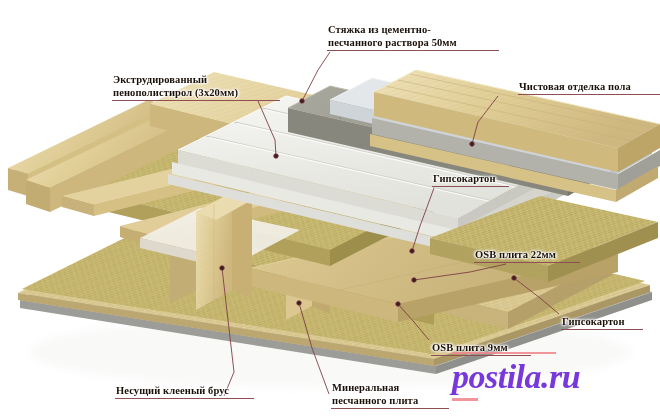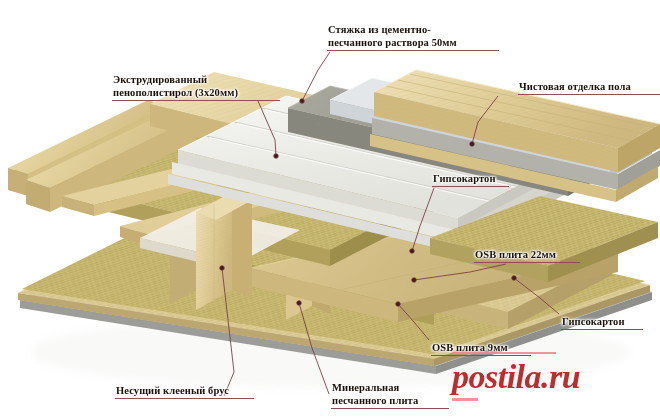--- a/index.html
+++ b/index.html
@@ -318,17 +318,17 @@
       <div class="lbl" style="left: 518px; top: 80px; width: 140px; border-bottom-color: rgb(141, 79, 82);">Чистовая отделка пола</div>
       <div class="lbl" style="left: 432px; top: 172px; width: 75px; border-bottom-color: rgb(141, 79, 82);">Гипсокартон</div>
       <div class="lbl" style="left: 474px; top: 248px; width: 104px; border-bottom-color: rgb(141, 79, 82);">OSB плита 22мм</div>
       <div class="lbl" style="left: 561px; top: 315px; width: 80px; border-bottom-color: rgb(141, 79, 82);">Гипсокартон</div>
       <div class="lbl" style="left: 431px; top: 341px; width: 98px; border-bottom-color: rgb(141, 79, 82);">OSB плита 9мм</div>
       <div class="lbl" style="left: 331px; top: 381px; width: 116px; border-bottom-color: rgb(141, 79, 82);">Минеральная
 песчанного плита</div>
       <div class="lbl" style="left: 84px; top: 384px; width: 137px; border-bottom-color: rgb(141, 79, 82); margin-left: 31px;">Несущий клееный брус</div>
     </div>
 
-  <div class="wm" id="wm" style="left: 452px; top: 358px; color: #b91c1c;">postila.ru</div>
+  <div class="wm" id="wm" style="left: 452px; top: 358px; color: #6d28d9;">postila.ru</div>
   <div class="wm-bar" style="left:452px;top:352px;width:104px;height:2px;"></div>
   <div class="wm-bar" style="left:452px;top:398px;width:26px;height:3px;"></div>
 
 </div>
 
 </body></html>

